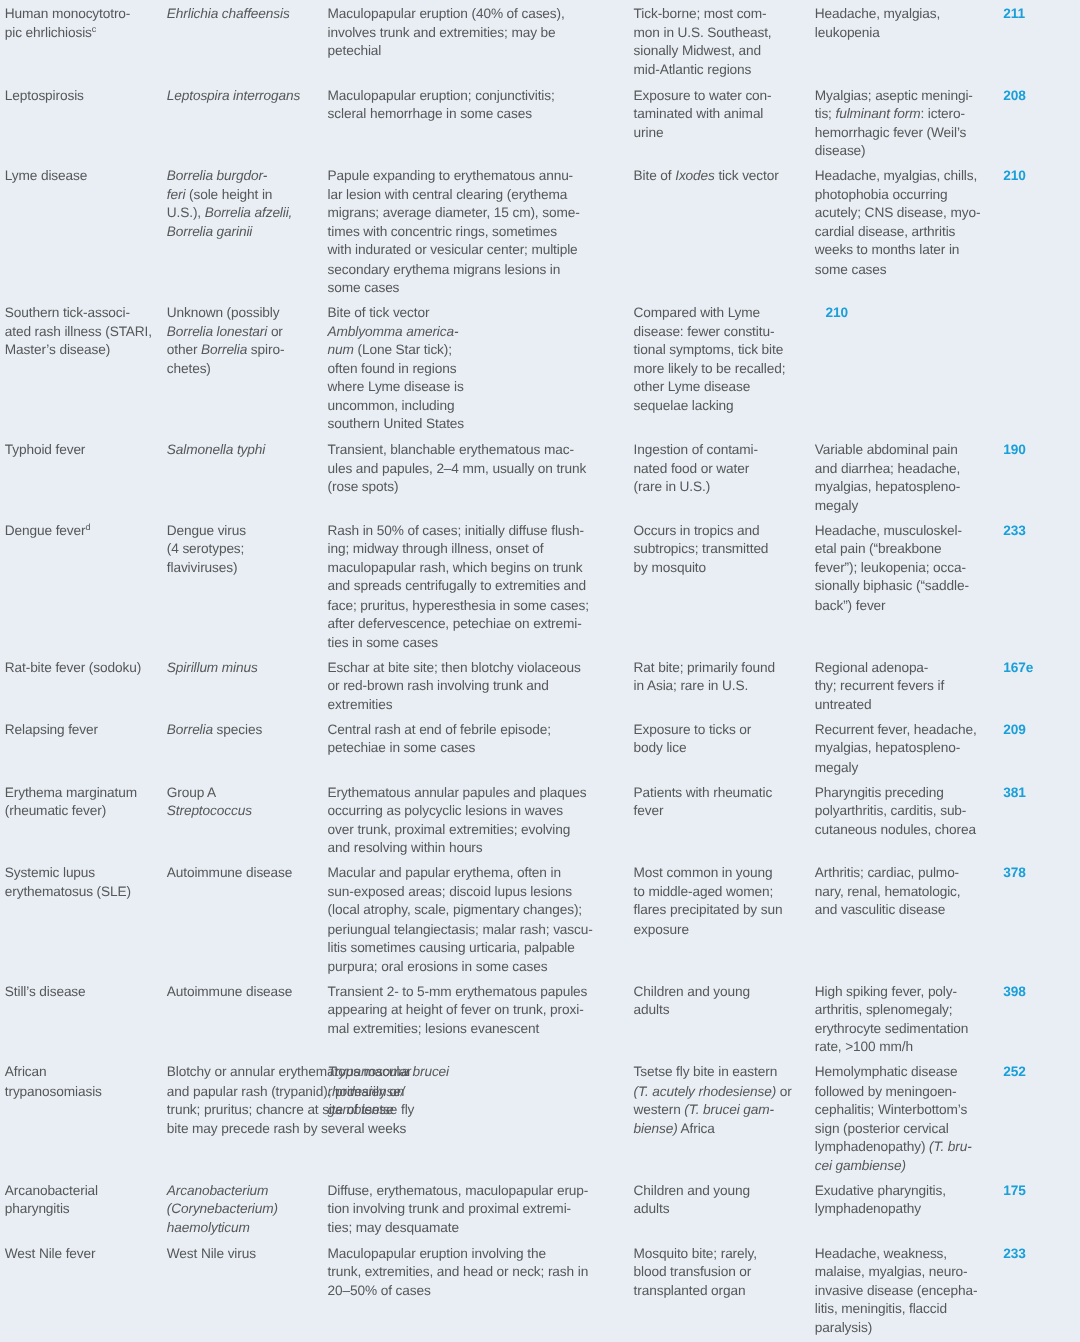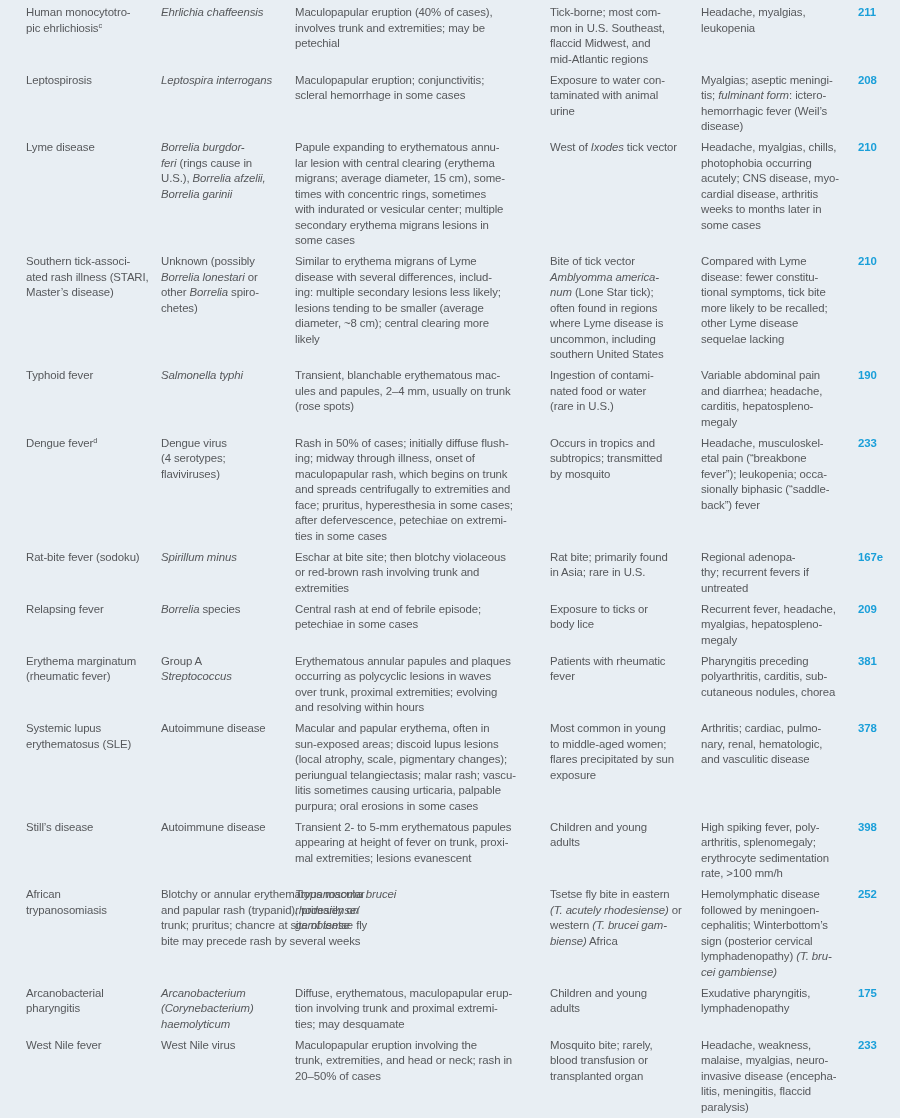--- a/index.html
+++ b/index.html
@@ -2,21 +2,21 @@
 <html><head>
 <meta charset="utf-8">
 <style>
   html,body { margin:0; padding:0; }
   body {
     width:900px; height:1118px; overflow:hidden;
     background:#e8eef3;
     font-family:"Liberation Sans", sans-serif;
     color:#56585b;
   }
-  .table { padding:5px 0 0 26px; }
+  .table { padding:5px 0 0 4px; }
   .row {
     display:grid;
     grid-template-columns:135px 134px 255px 151px 148px 1fr;
     align-items:start;
     margin-bottom:5.5px;
   }
   .cell {
     white-space:pre;
     font-size:11.4px;
     line-height:15.5px;
@@ -36,21 +36,21 @@
 <div class="table">
     <div class="row">
       <div class="cell col-disease"><span>Human monocytotro-
 pic ehrlichiosis</span><span class="sup">c</span></div>
       <div class="cell col-agent"><span class="i">Ehrlichia chaffeensis</span></div>
       <div class="cell col-rash"><span>Maculopapular eruption (40% of cases),
 involves trunk and extremities; may be
 petechial</span></div>
       <div class="cell col-epidemiology"><span>Tick-borne; most com-
 mon in U.S. Southeast,
-flaccid Midwest, and
+sionally Midwest, and
 mid-Atlantic regions</span></div>
       <div class="cell col-clinical"><span>Headache, myalgias,
 leukopenia</span></div>
       <div class="cell col-chapter"><span>211</span></div>
     </div>
     <div class="row">
       <div class="cell col-disease"><span>Leptospirosis</span></div>
       <div class="cell col-agent"><span class="i">Leptospira interrogans</span></div>
       <div class="cell col-rash"><span>Maculopapular eruption; conjunctivitis;
 scleral hemorrhage in some cases</span></div>
@@ -59,53 +59,47 @@
 urine</span></div>
       <div class="cell col-clinical"><span>Myalgias; aseptic meningi-
 tis; </span><span class="i">fulminant form</span><span>: ictero-
 hemorrhagic fever (Weil’s
 disease)</span></div>
       <div class="cell col-chapter"><span>208</span></div>
     </div>
     <div class="row">
       <div class="cell col-disease"><span>Lyme disease</span></div>
       <div class="cell col-agent"><span class="i">Borrelia burgdor-
-feri</span><span> (rings cause in
+feri</span><span> (sole height in
 U.S.), </span><span class="i">Borrelia afzelii,
 Borrelia garinii</span></div>
       <div class="cell col-rash"><span>Papule expanding to erythematous annu-
 lar lesion with central clearing (erythema
 migrans; average diameter, 15 cm), some-
 times with concentric rings, sometimes
 with indurated or vesicular center; multiple
 secondary erythema migrans lesions in
 some cases</span></div>
-      <div class="cell col-epidemiology"><span>West of </span><span class="i">Ixodes</span><span> tick vector</span></div>
+      <div class="cell col-epidemiology"><span>Bite of </span><span class="i">Ixodes</span><span> tick vector</span></div>
       <div class="cell col-clinical"><span>Headache, myalgias, chills,
 photophobia occurring
 acutely; CNS disease, myo-
 cardial disease, arthritis
 weeks to months later in
 some cases</span></div>
       <div class="cell col-chapter"><span>210</span></div>
     </div>
     <div class="row">
       <div class="cell col-disease"><span>Southern tick-associ-
 ated rash illness (STARI,
 Master’s disease)</span></div>
       <div class="cell col-agent"><span>Unknown (possibly
 </span><span class="i">Borrelia lonestari</span><span> or
 other </span><span class="i">Borrelia</span><span> spiro-
 chetes)</span></div>
-      <div class="cell col-rash"><span>Similar to erythema migrans of Lyme
-disease with several differences, includ-
-ing: multiple secondary lesions less likely;
-lesions tending to be smaller (average
-diameter, ~8 cm); central clearing more
-likely</span></div>
       <div class="cell col-epidemiology"><span>Bite of tick vector
 </span><span class="i">Amblyomma america-
 num</span><span> (Lone Star tick);
 often found in regions
 where Lyme disease is
 uncommon, including
 southern United States</span></div>
       <div class="cell col-clinical"><span>Compared with Lyme
 disease: fewer constitu-
 tional symptoms, tick bite
@@ -118,21 +112,21 @@
       <div class="cell col-disease"><span>Typhoid fever</span></div>
       <div class="cell col-agent"><span class="i">Salmonella typhi</span></div>
       <div class="cell col-rash"><span>Transient, blanchable erythematous mac-
 ules and papules, 2–4 mm, usually on trunk
 (rose spots)</span></div>
       <div class="cell col-epidemiology"><span>Ingestion of contami-
 nated food or water
 (rare in U.S.)</span></div>
       <div class="cell col-clinical"><span>Variable abdominal pain
 and diarrhea; headache,
-carditis, hepatospleno-
+myalgias, hepatospleno-
 megaly</span></div>
       <div class="cell col-chapter"><span>190</span></div>
     </div>
     <div class="row">
       <div class="cell col-disease"><span>Dengue fever</span><span class="sup">d</span></div>
       <div class="cell col-agent"><span>Dengue virus
 (4 serotypes;
 flaviviruses)</span></div>
       <div class="cell col-rash"><span>Rash in 50% of cases; initially diffuse flush-
 ing; midway through illness, onset of

